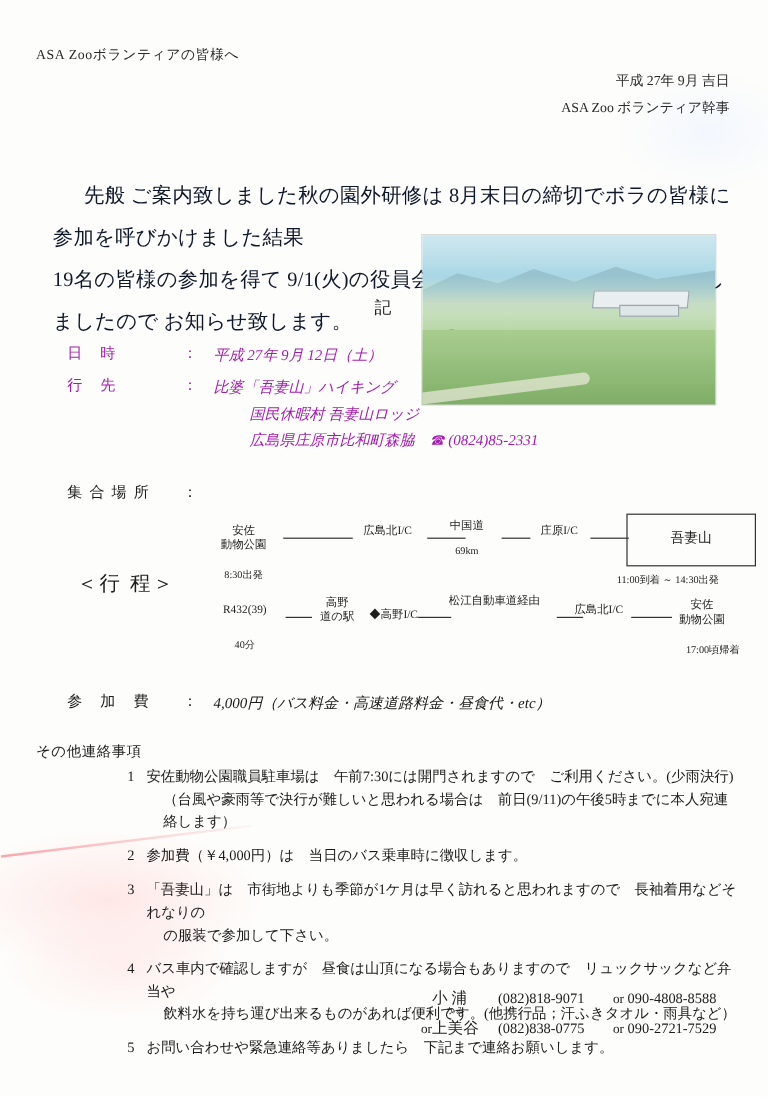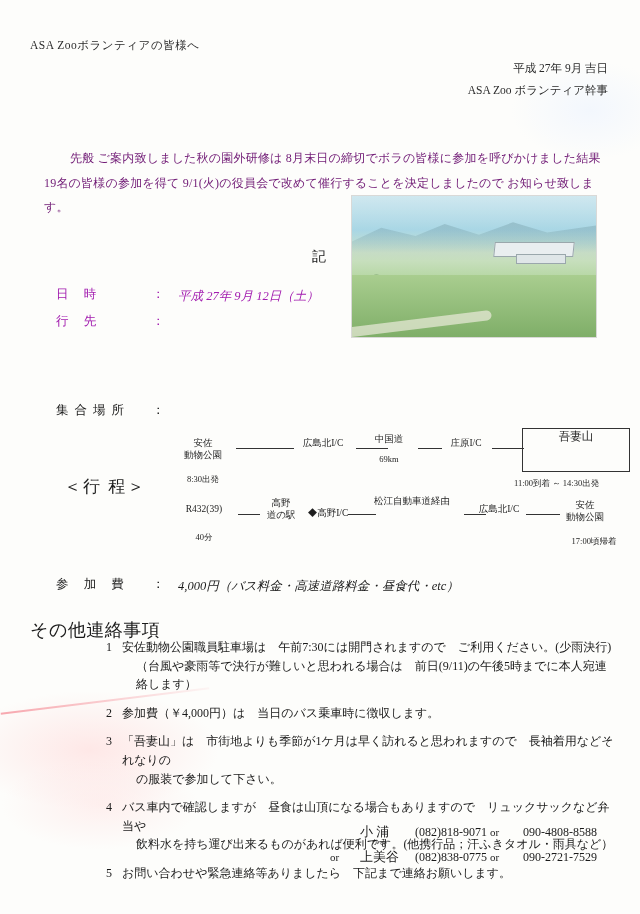--- a/index.html
+++ b/index.html
@@ -66,24 +66,24 @@
   }
   .title .mid {
     font-size: 17px;
   }
   .title .sm { font-size: 13px; }
 
   .para {
     position: absolute;
     left: 44px; top: 146px;
     width: 570px;
-    font-size: 12px;
+    font-size: 17px;
     line-height: 2.05;
     letter-spacing: 0.2px;
-    color: #701a75;
+    color: #0f172a;
   }
   .para .indent { display: inline-block; width: 26px; }
 
   .ki {
     position: absolute;
     left: 0; top: 248px;
     width: 640px;
     text-align: center;
     font-size: 14px;
     letter-spacing: 2px;
@@ -166,35 +166,36 @@
     position: absolute; left: 8px; top: 16px;
     font-size: 17px; letter-spacing: 2px; margin-top: 27px;
   }
   .node { position: absolute; text-align: center; line-height: 1.25; }
   .line { position: absolute; height: 1px; background: #333; }
   .box {
     position: absolute;
     border: 1px solid #333;
     text-align: center;
     font-size: 11.5px;
+    padding-top: 12px;
     box-sizing: border-box;
   }
   .small { font-size: 8.5px; }
 
   .fee {
     position: absolute;
     left: 56px; top: 576px;
     width: 560px;
     font-size: 12.5px;
   }
 
   .otherhdr {
     position: absolute;
     left: 30px; top: 618px;
-    font-size: 18px;
+    font-size: 12px;
     letter-spacing: 0.5px;
   }
   .notes {
     position: absolute;
     left: 96px; top: 638px;
     width: 520px;
     font-size: 12px;
     line-height: 1.55;
   }
   .note { display: flex; margin-bottom: 10px; }
@@ -216,21 +217,21 @@
     font-size: 13px;
     min-width: 52px;
   }
   .crow .ruby .rb {
     position: absolute;
     left: 12px; top: -9px;
     font-size: 7px;
     letter-spacing: 1px;
     white-space: nowrap;
   }
-  .or { display: inline-block; width: 30px; text-align: left; font-size: 11px; }
+  .or { display: inline-block; width: 30px; text-align: right; font-size: 11px; }
 </style>
 </head>
 <body>
 
 <div class="page">
   <div class="blotch b1"></div>
   <div class="blotch b2"></div>
   <div class="blotch b3"></div>
   <div class="pinkline"></div>
 
@@ -260,20 +261,25 @@
 
   <div class="fields">
     <div class="frow">
       <div class="flabel">日 時</div>
       <div class="fcolon">：</div>
       <div class="fval">平成 27年 9月 12日（土）</div>
     </div>
     <div class="frow">
       <div class="flabel">行 先</div>
       <div class="fcolon">：</div>
+      <div class="fval">
+        <span>比婆「吾妻山」ハイキング</span>
+        <span class="sub">国民休暇村 吾妻山ロッジ</span>
+        <span class="sub">広島県庄原市比和町森脇　☎ (0824)85-2331</span>
+      </div>
     </div>
   </div>
 
   <div class="meet">
     <div class="frow">
       <div class="flabel">集合場所</div>
       <div class="fcolon">：</div>
     </div>
   </div>
 

